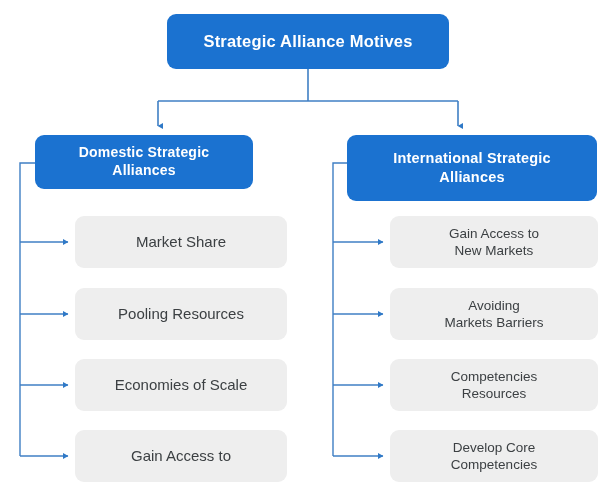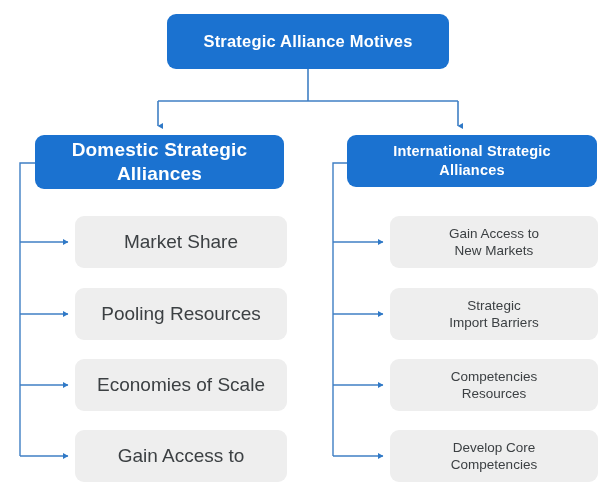--- a/index.html
+++ b/index.html
@@ -49,38 +49,38 @@
   .node-root {
     left: 167px;
     top: 14px;
     width: 282px;
     height: 55px;
     font-size: 16.5px;
   }
   .node-l2-left {
     left: 35px;
     top: 135px;
-    width: 249px;
+    width: 218px;
     height: 54px;
-    font-size: 19px;
+    font-size: 14px;
     padding: 0 10px;
   }
   .node-l2-right {
     left: 347px;
     top: 135px;
     width: 250px;
-    height: 52px;
+    height: 66px;
     font-size: 14.5px;
     padding: 0 10px;
   }
   .leaf-left {
     left: 75px;
     width: 212px;
     height: 52px;
-    font-size: 19px;
+    font-size: 15px;
     padding: 0 8px;
   }
   .leaf-right {
     left: 390px;
     width: 208px;
     height: 52px;
     font-size: 13.5px;
     padding: 0 8px;
   }
   .row-1 { top: 216px; }
@@ -167,22 +167,22 @@
   </div>
 
   <div class="node node-grey leaf-right row-1">
     <span>
       <span>Gain Access to</span><br>
       <span>New Markets</span>
     </span>
   </div>
   <div class="node node-grey leaf-right row-2">
     <span>
-      <span>Strategic</span><br>
-      <span>Import Barriers</span>
+      <span>Avoiding</span><br>
+      <span>Markets Barriers</span>
     </span>
   </div>
   <div class="node node-grey leaf-right row-3">
     <span>
       <span>Competencies</span><br>
       <span>Resources</span>
     </span>
   </div>
   <div class="node node-grey leaf-right row-4">
     <span>

